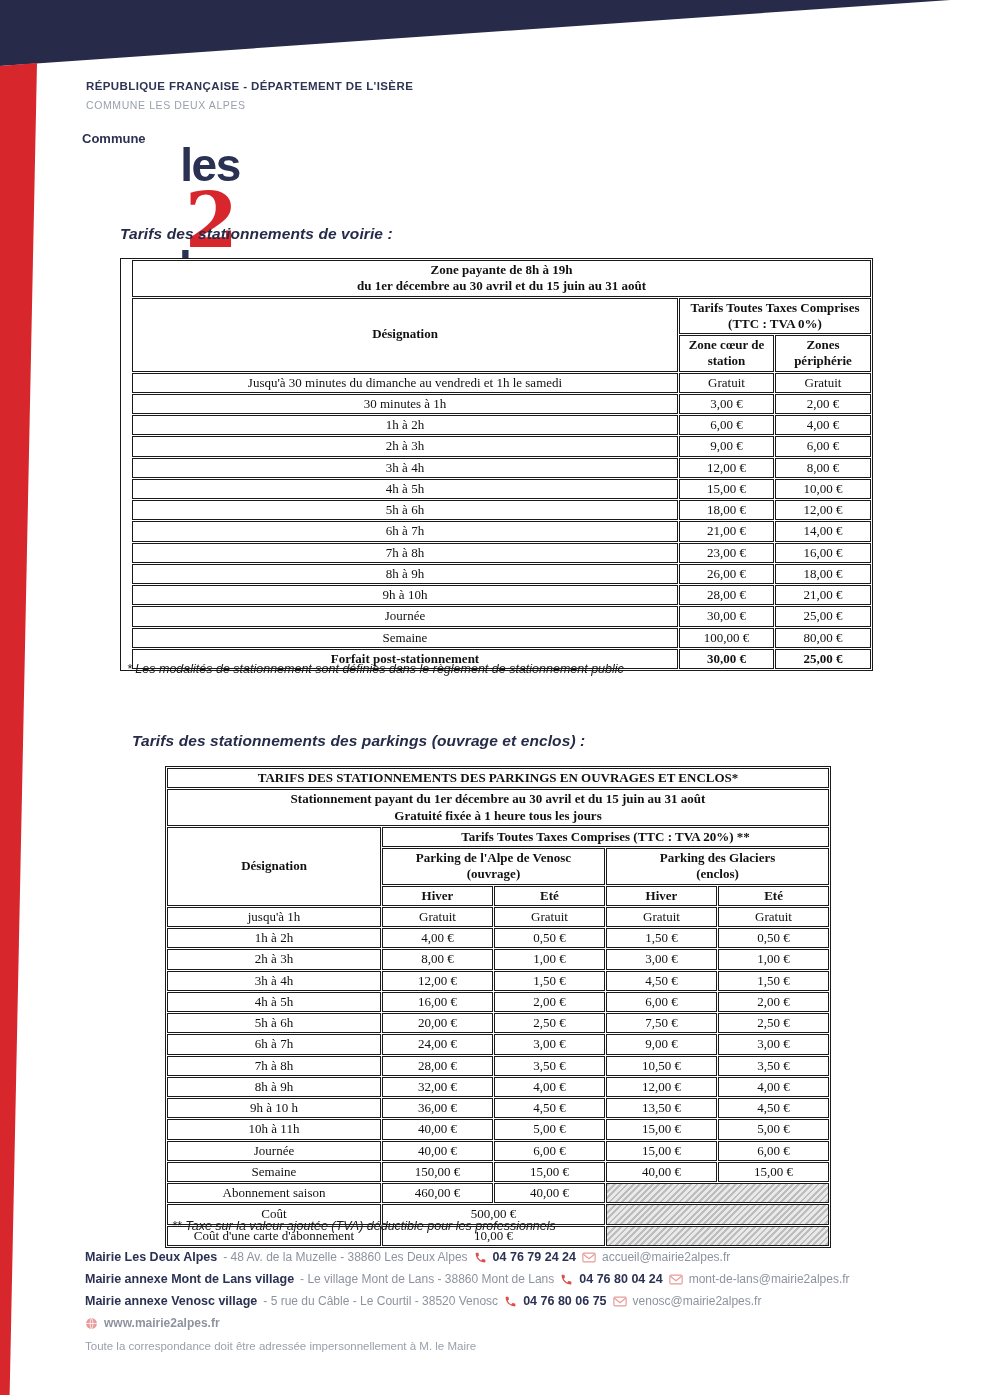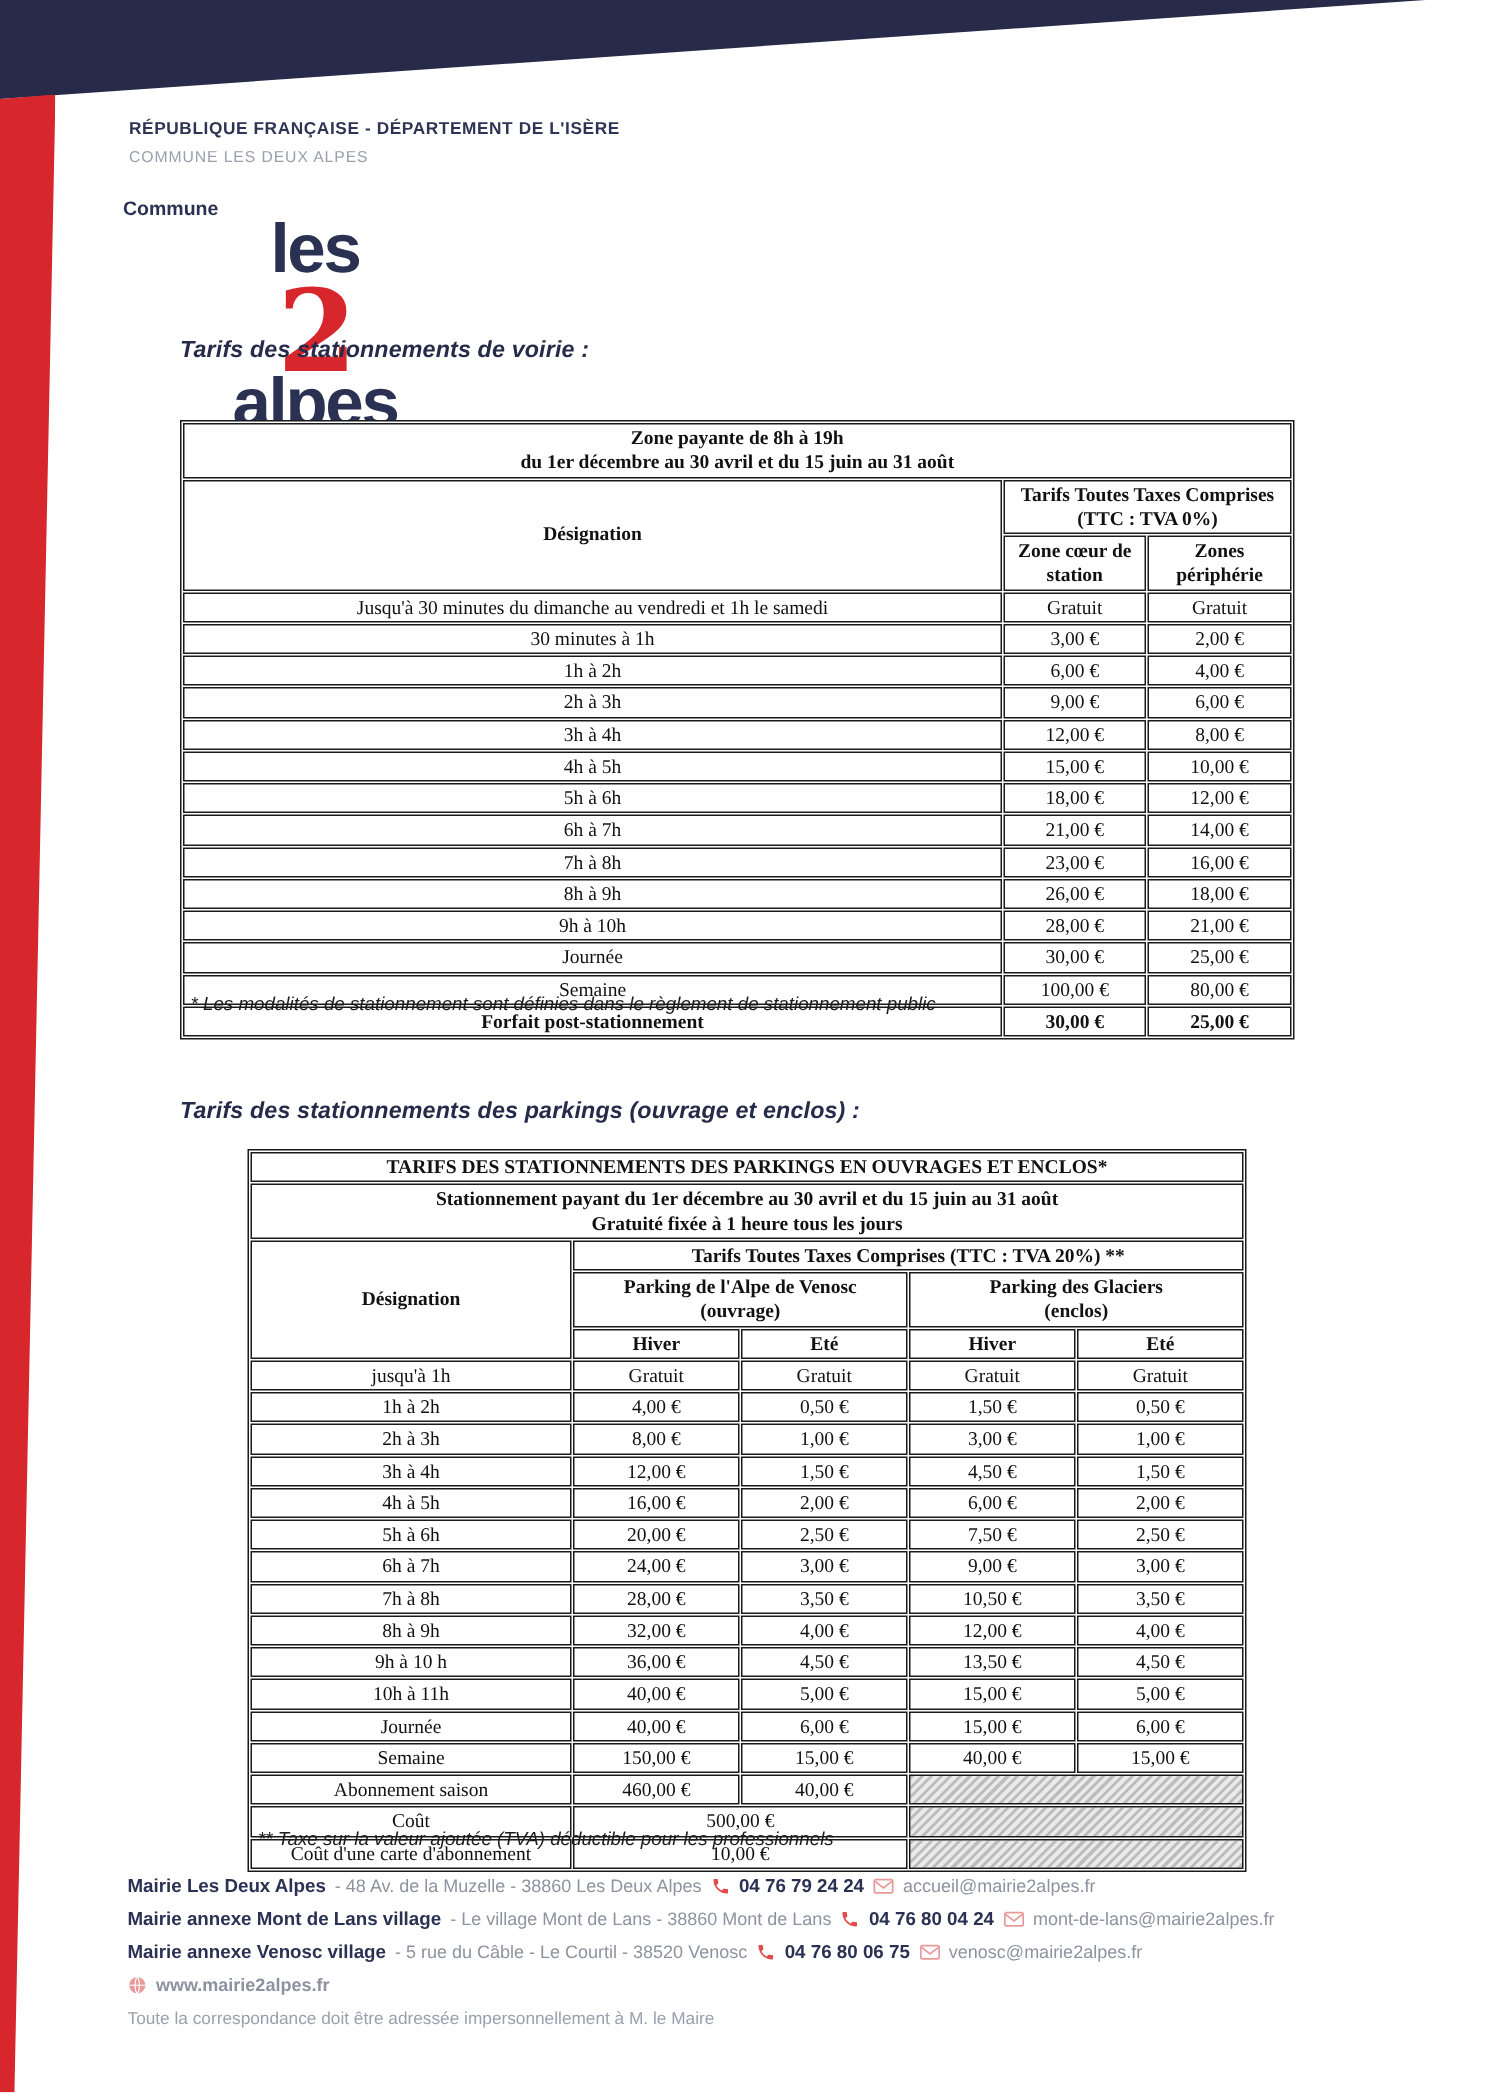--- a/index.html
+++ b/index.html
@@ -19,26 +19,26 @@
   
   .logo{position:absolute;left:80px;top:131px;width:260px;}
   .logo-commune{color:#2b3153;font-weight:bold;font-size:13px;margin-left:2px;}
   .logo-main{display:flex;align-items:center;margin-top:-4px;flex-direction:column;}
   .logo-les,.logo-alpes{color:#2b3153;font-weight:800;font-size:46px;letter-spacing:-1.5px;line-height:1;}
   .logo-2{color:#d7262c;font-weight:800;font-size:76px;line-height:.75;font-family:"DejaVu Serif",serif;margin:0 -2px 0 1px;transform:translateY(4px);}
   .logo-sub{color:#d7262c;font-size:16px;font-weight:600;margin-left:128px;margin-top:2px;}
   
   .section-title{position:absolute;color:#262b49;font-weight:bold;font-style:italic;font-size:15.5px;letter-spacing:.1px;}
   .st1{left:120px;top:225px;}
-  .st2{left:120px;top:732px;text-align:right;}
+  .st2{left:132px;top:732px;text-align:right;}
   
   .tbl{position:absolute;border-collapse:separate;border-spacing:1.5px;border:1.2px solid #1a1a1a;
     font-family:"Liberation Serif",serif;font-size:13px;color:#111;table-layout:fixed;background:#fff;}
   .tbl td{border:1px solid #1a1a1a;text-align:center;padding:1px 3px;line-height:1.25;height:16px;overflow:hidden;vertical-align:middle;}
-  .tbl1{left:120px;top:280px;width:739px;}
+  .tbl1{left:120px;top:258px;width:739px;padding-left:10px;}
   .tbl2{left:165px;top:766px;width:664px;}
   .tbl2 td{height:15px;}
   .bold{font-weight:bold;}
   .hatched{background:repeating-linear-gradient(135deg,#bdbdbd 0px,#bdbdbd 2px,#e9e9e9 2px,#e9e9e9 4.5px);}
   .footnote{position:absolute;font-style:italic;font-size:12.5px;color:#1c1c1c;font-family:"Liberation Sans",sans-serif;}
   .fn1{left:127px;top:662px;}
   .fn2{left:172px;top:1219px;}
   
   .footer{position:absolute;left:85px;top:1250px;width:880px;}
   .footer-line{display:flex;align-items:center;gap:6px;margin-bottom:8px;white-space:nowrap;}

